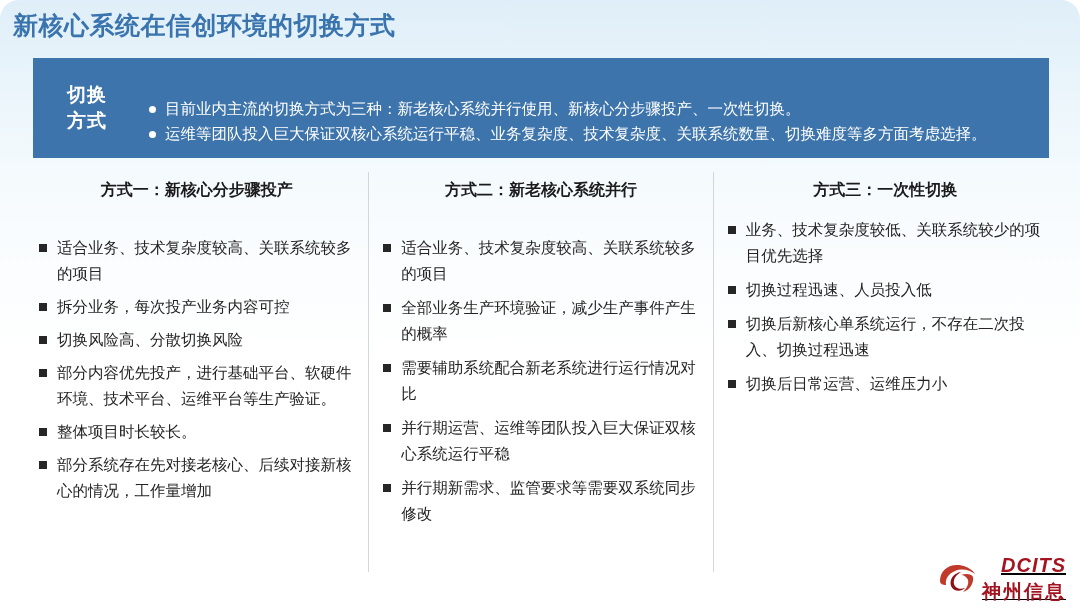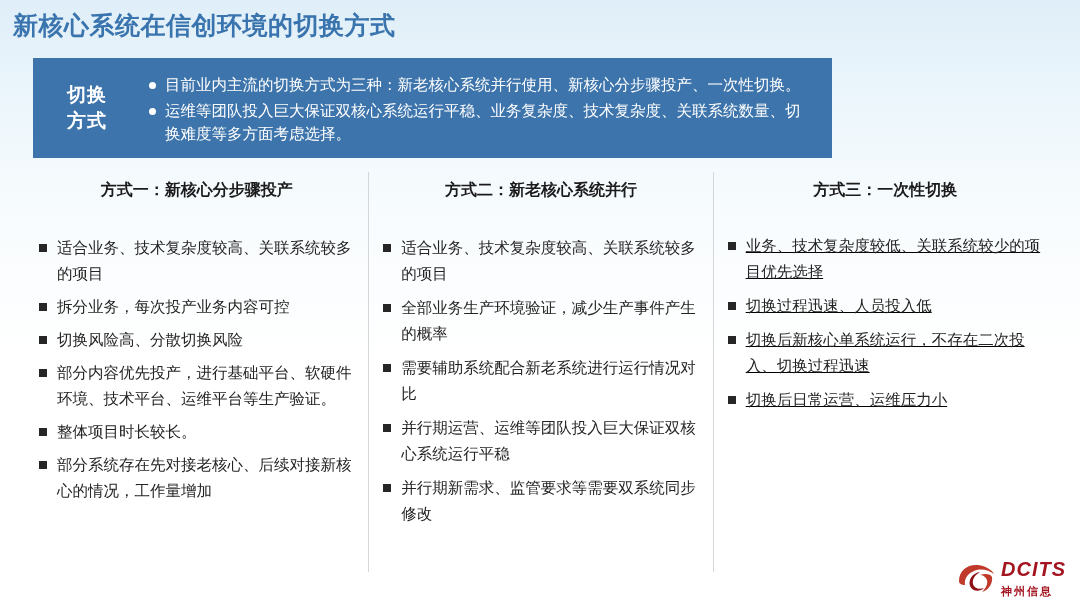--- a/index.html
+++ b/index.html
@@ -13,41 +13,42 @@
     font-family: "Liberation Sans", "DejaVu Sans", sans-serif;
     background: #ffffff;
   }
   .slide {
     position: relative;
     width: 1080px;
     height: 608px;
     background: linear-gradient(180deg, #dfeef8 0%, #eaf5fb 14%, #f4fafd 28%, #fbfdfe 44%, #ffffff 60%, #ffffff 100%);
     box-sizing: border-box;
     overflow: hidden;
+    border-radius: 19px;
   }
 
   
   .slide-title {
     position: absolute;
     left: 13px;
     top: 10px;
     font-size: 25px;
     font-weight: bold;
     color: #3a74ae;
     letter-spacing: 0.5px;
     line-height: 1.2;
     white-space: nowrap;
   }
 
   
   .banner {
     position: absolute;
     left: 33px;
     top: 58px;
-    width: 799px;
+    width: 1016px;
     height: 100px;
     background: #3d74ab;
     display: flex;
     align-items: stretch;
     box-sizing: border-box;
   }
   .banner-label {
     width: 108px;
     flex: 0 0 108px;
     display: flex;
@@ -112,21 +113,21 @@
     color: #1b1b1b;
     margin: 8px 0 0 0;
     line-height: 1.3;
     white-space: nowrap;
   }
   .col-list {
     margin: 34px 0 0 0;
     padding: 0;
     list-style: none;
   }
-  .col-3 .col-list { margin-top: 32px; text-decoration: underline; }
+  .col-3 .col-list { margin-top: 16px; }
   .bullet-item {
     display: flex;
     align-items: flex-start;
     margin-bottom: 8px;
     font-size: 15.5px;
     line-height: 1.68;
     color: #242424;
   }
   .sq {
     flex: 0 0 auto;
@@ -153,32 +154,33 @@
   }
   .logo-mark {
     width: 40px;
     height: 34px;
     margin-right: 5px;
     flex: 0 0 auto;
   }
   .logo-text {
     display: flex;
     flex-direction: column;
-    align-items: flex-start;
+    align-items: flex-end;
     line-height: 1;
+    text-decoration: underline;
   }
   .logo-en {
     font-size: 20px;
     font-weight: bold;
     color: #a41420;
     letter-spacing: 1px;
     font-style: italic;
   }
   .logo-cn {
-    font-size: 11px;
+    font-size: 19px;
     font-weight: bold;
     color: #a41420;
     letter-spacing: 2px;
     margin-top: 7px;
   }
 </style>
 </head>
 <body>
 
 <div class="slide">

